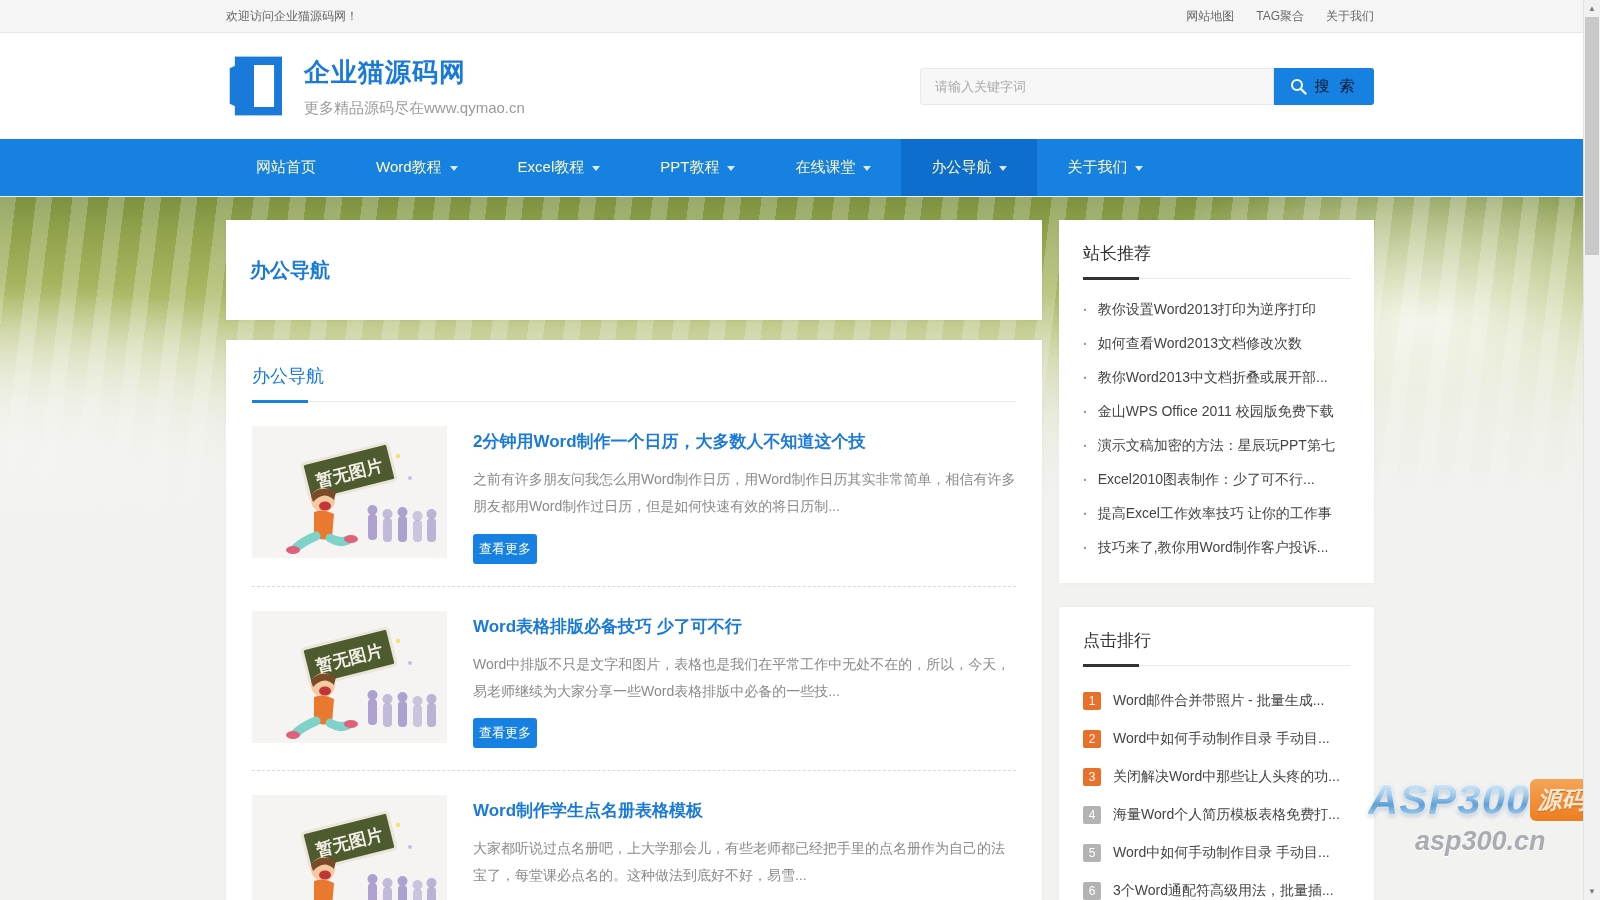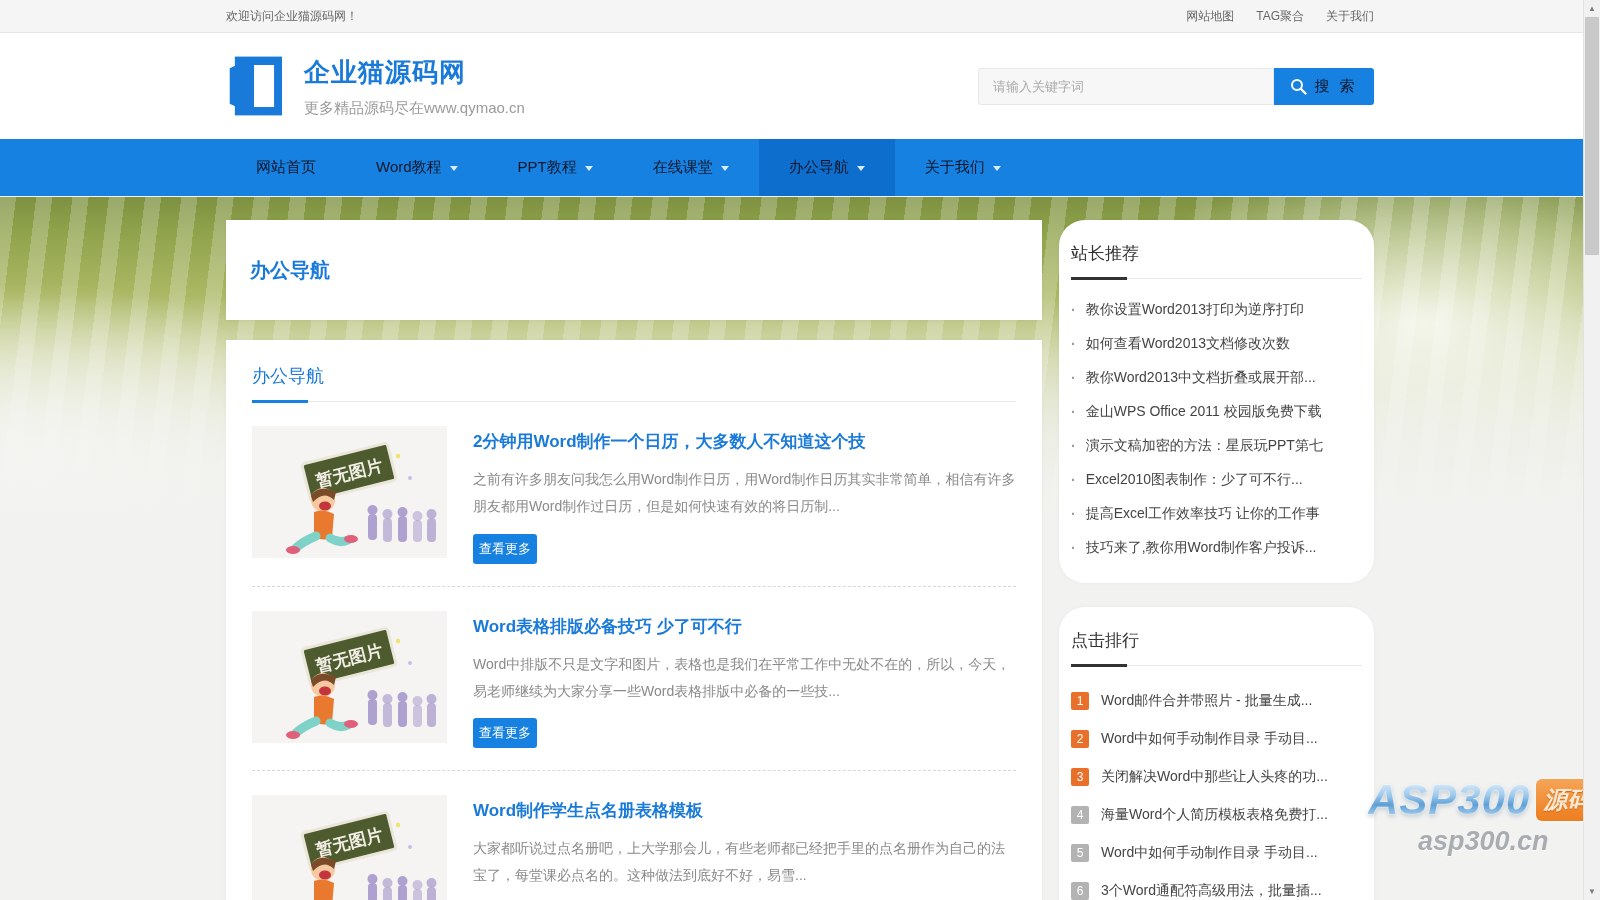--- a/index.html
+++ b/index.html
@@ -34,35 +34,35 @@
   .topbar-links span{cursor:pointer;}
   
   .header{height:106px;background:#fff;position:relative;z-index:3;}
   .header-inner{width:1148px;margin:0 auto;height:100%;display:flex;align-items:center;justify-content:space-between;}
   .brand{display:flex;align-items:center;gap:22px;}
   .logo-svg{width:56px;height:64px;display:block;}
   .site-name{font-size:26px;font-weight:bold;color:var(--title-blue);letter-spacing:1px;}
   .tagline{font-size:15px;color:#9a9a9a;margin-top:9px;}
   .search{display:flex;height:37px;}
   .search input{
-    width:296px;height:37px;border:1px solid #e8e8e8;background:#f7f7f7;
+    width:354px;height:37px;border:1px solid #e8e8e8;background:#f7f7f7;
     padding:0 14px;font-size:13px;color:#555;outline:none;border-radius:3px 0 0 3px;
     font-family:inherit;
   }
   .search input::placeholder{color:#aaa;}
   .search button{
     width:100px;height:37px;border:none;background:var(--accent-blue);color:#0f172a;
     font-size:15px;cursor:pointer;border-radius:0 3px 3px 0;display:flex;align-items:center;justify-content:center;gap:7px;
     font-family:inherit;letter-spacing:3px;
   }
   
   .navbar{height:57px;background:var(--accent-blue);position:relative;z-index:3;}
   .nav-inner{width:1148px;margin:0 auto;display:flex;height:100%;}
   .nav-item{
-    color:#0f172a;font-size:15px;height:100%;display:flex;align-items:center;
+    color:#fef9c3;font-size:15px;height:100%;display:flex;align-items:center;
     padding:0 30px;cursor:pointer;gap:8px;white-space:nowrap;
   }
   .nav-item.active{background:var(--accent-dark);}
   .caret{width:0;height:0;border-left:4px solid transparent;border-right:4px solid transparent;border-top:5px solid rgba(255,255,255,.85);margin-top:2px;}
   
   .content{width:1148px;margin:24px auto 0;display:flex;gap:17px;position:relative;z-index:2;align-items:flex-start;}
   .main-col{width:816px;flex:none;}
   .side-col{width:315px;flex:none;}
   .box{background:#fff;box-shadow:0 0 4px rgba(0,0,0,.04);}
   .page-title-box{height:100px;margin-bottom:20px;display:flex;align-items:center;padding:0 24px;}
@@ -73,33 +73,33 @@
   .side-head{font-size:17px;color:#333;padding-bottom:13px;border-bottom:1px solid #e8e8e8;position:relative;}
   .side-head::after{content:"";position:absolute;left:0;bottom:-2px;width:56px;height:3px;background:#333;}
   
   .article-row{display:flex;gap:26px;padding:24px 0 22px;border-bottom:1px dashed #d9d9d9;}
   .thumb{width:195px;height:132px;flex:none;background:#f5f4f2;overflow:hidden;cursor:pointer;}
   .art-body{flex:1;min-width:0;}
   .art-title{font-size:17px;font-weight:bold;color:var(--title-blue);margin:4px 0 13px;cursor:pointer;}
   .art-excerpt{font-size:14px;color:#8a8a8a;line-height:1.95;margin-bottom:13px;}
   .more-btn{display:inline-block;background:var(--accent-blue);color:#fff;font-size:13px;padding:6px 6px;border-radius:3px;cursor:pointer;border:none;font-family:inherit;}
   
-  .side-box{padding:22px 12px 18px;margin-bottom:24px;border-radius:26px;}
+  .side-box{padding:22px 24px 18px;margin-bottom:24px;}
   .rec-list{list-style:none;margin-top:14px;}
   .rec-list li{font-size:14px;color:#444;padding:8px 0;display:flex;align-items:center;gap:10px;cursor:pointer;white-space:nowrap;overflow:hidden;}
   .dot{color:#999;font-weight:bold;flex:none;}
   .rec-text{overflow:hidden;text-overflow:ellipsis;}
   .rank-list{list-style:none;margin-top:16px;}
   .rank-list li{font-size:14px;color:#444;padding:10px 0;display:flex;align-items:center;gap:12px;cursor:pointer;white-space:nowrap;overflow:hidden;}
   .rank-badge{width:18px;height:18px;flex:none;background:#b3b3b3;color:#fff;font-size:12px;display:flex;align-items:center;justify-content:center;border-radius:2px;}
   .rank-badge.hot{background:var(--rank-orange);}
   .rank-text{overflow:hidden;text-overflow:ellipsis;}
   
   .watermark{position:absolute;left:1368px;top:776px;z-index:4;font-style:italic;text-align:center;user-select:none;}
-  .wm-row{display:flex;align-items:center;gap:6px;}
+  .wm-row{display:flex;align-items:center;}
   .wm-main{
     font-size:42px;font-weight:bold;letter-spacing:1px;
     background:linear-gradient(to bottom,#eef6fd 5%,#9ec9ec 40%,#5e9fd6 60%,#cfe6f8 95%);
     -webkit-background-clip:text;background-clip:text;color:transparent;
     filter:drop-shadow(0 0 1px rgba(255,255,255,.95)) drop-shadow(0 2px 2px rgba(120,150,180,.45));
   }
   .wm-badge{
     background:linear-gradient(to bottom,#f5a558,#ee7d1f);color:#fde8d2;font-size:24px;font-weight:bold;
     padding:5px 7px;border-radius:6px;text-shadow:0 1px 1px rgba(180,80,0,.6);
     filter:drop-shadow(0 1px 1px rgba(255,255,255,.8));
@@ -162,20 +162,24 @@
       <div class="nav-item">
         <span>网站首页</span>
 
       </div>
 
       <div class="nav-item">
         <span>Word教程</span>
         <span class="caret"></span>
       </div>
 
+      <div class="nav-item">
+        <span>Excel教程</span>
+        <span class="caret"></span>
+      </div>
 
       <div class="nav-item">
         <span>PPT教程</span>
         <span class="caret"></span>
       </div>
 
 
       <div class="nav-item">
         <span>在线课堂</span>
         <span class="caret"></span>

